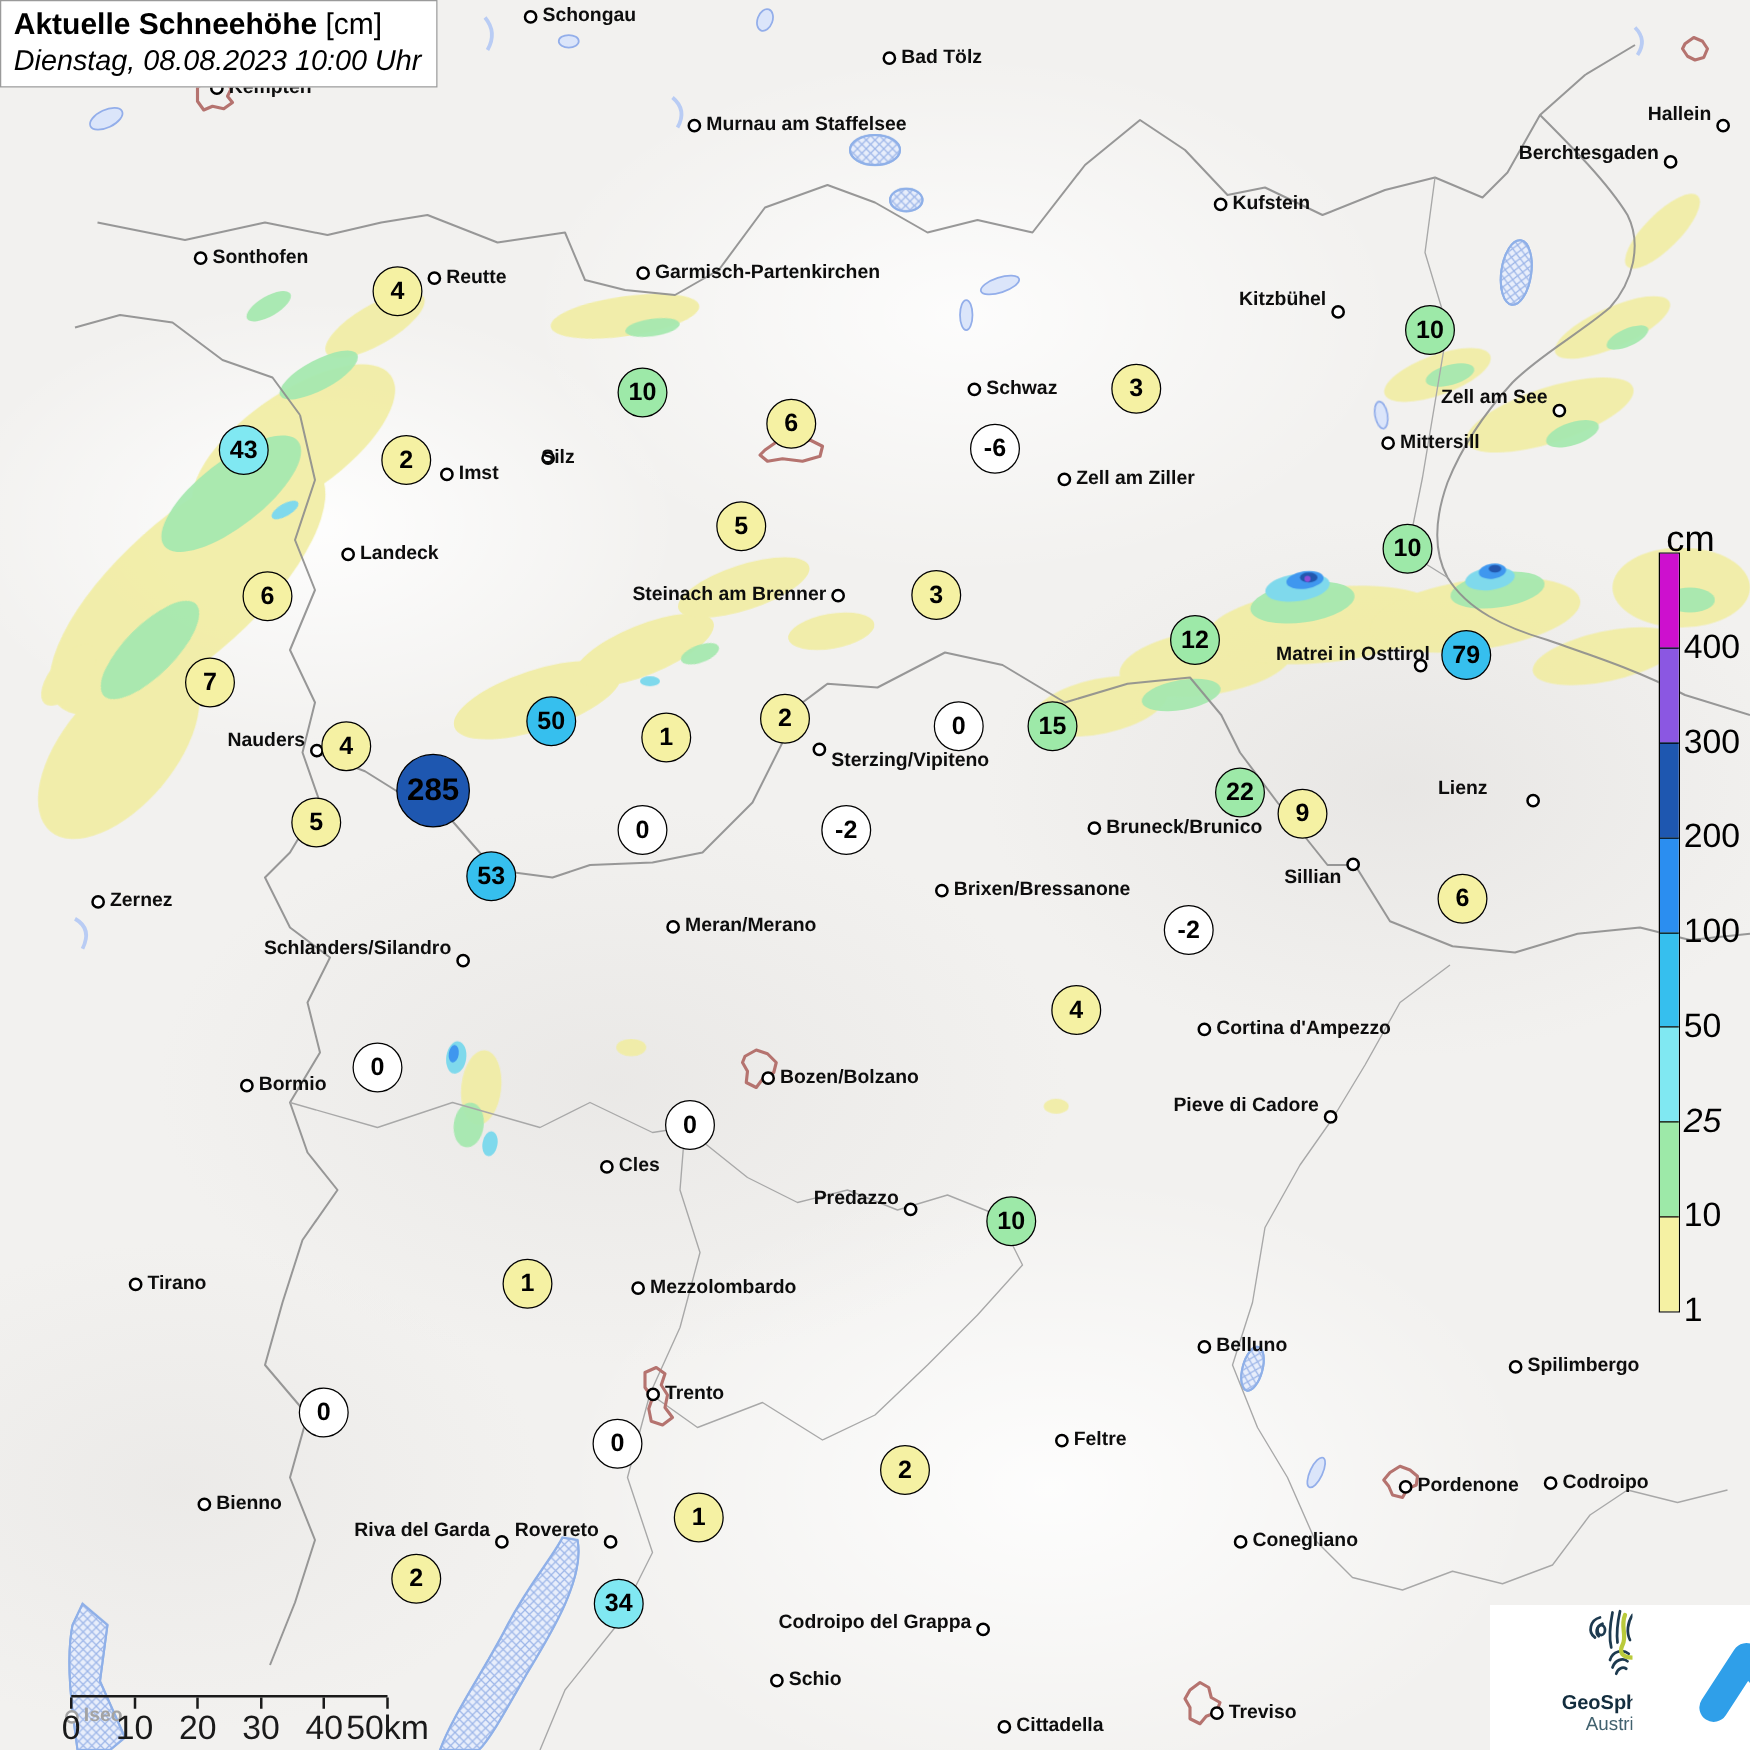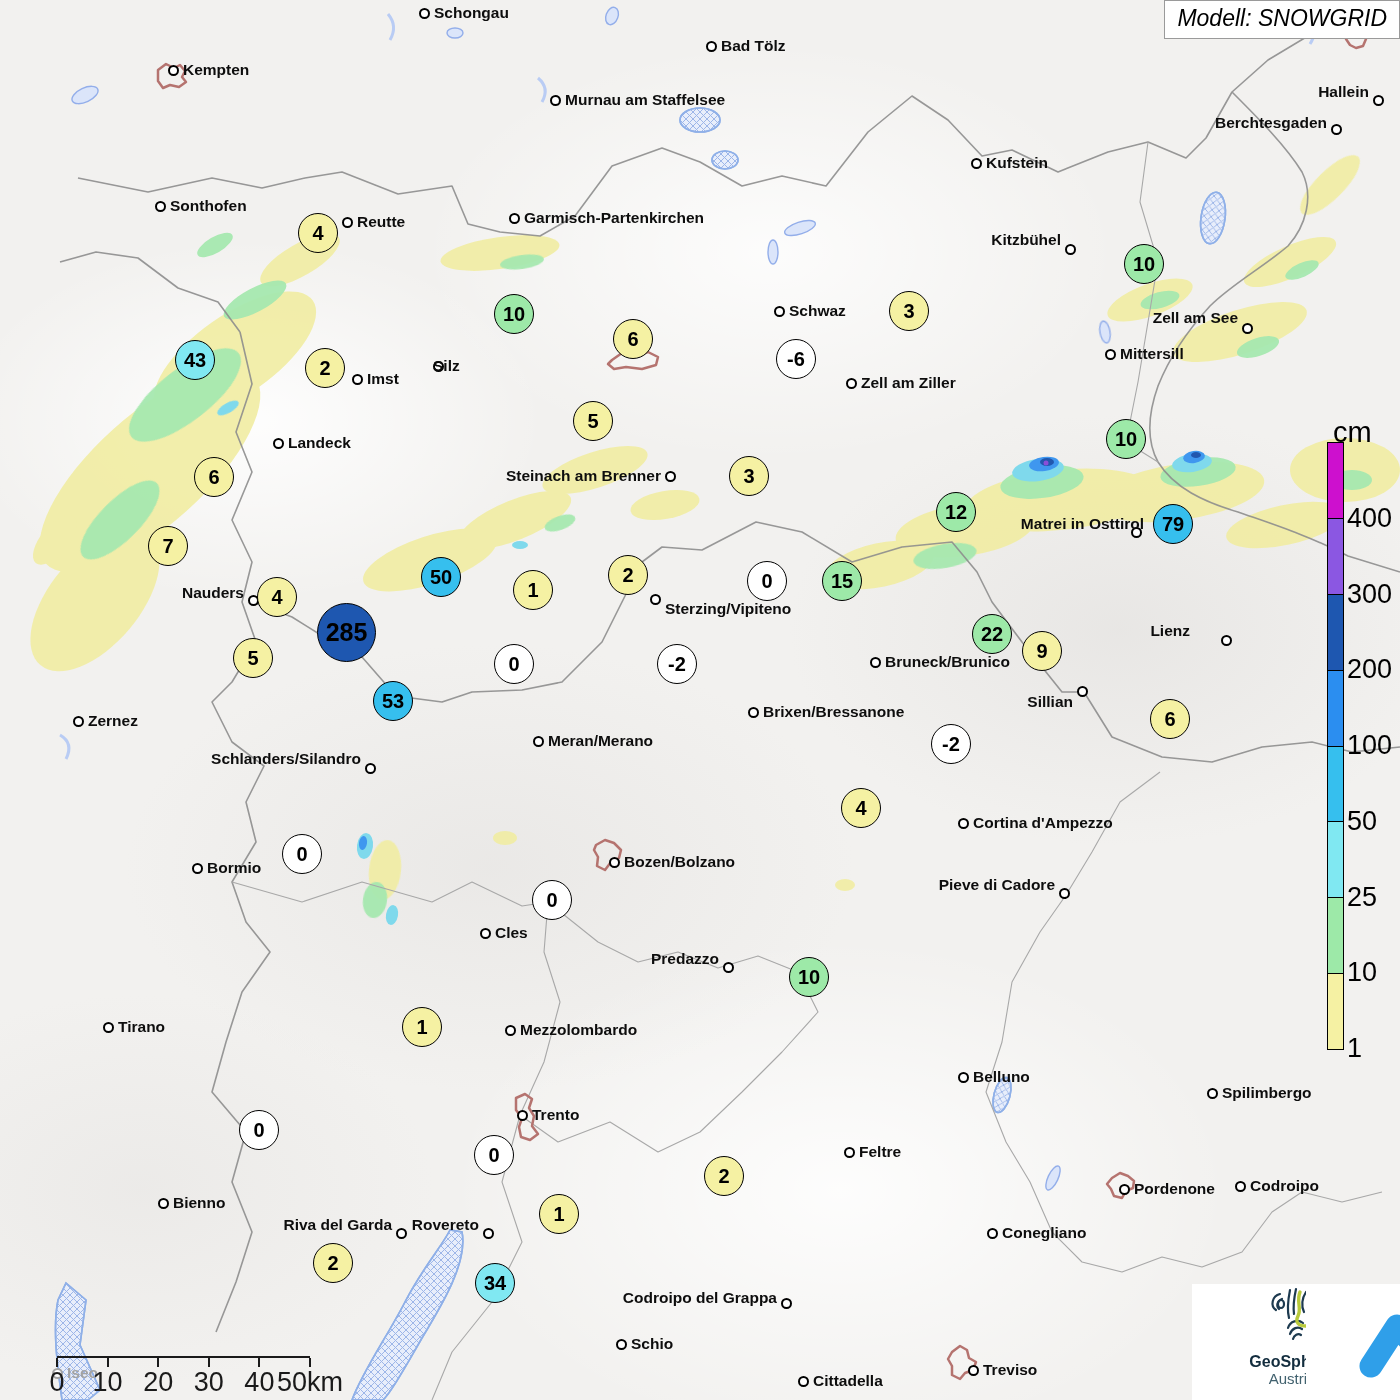--- a/index.html
+++ b/index.html
@@ -333,41 +333,44 @@
       <div class="station" style="left: 808px; top: 976px; background: rgb(157, 233, 168);">10</div>
       <div class="station" style="left: 421px; top: 1026px; background: rgb(245, 241, 163);">1</div>
       <div class="station" style="left: 258px; top: 1129px; background: rgb(255, 255, 255);">0</div>
       <div class="station" style="left: 493px; top: 1154px; background: rgb(255, 255, 255);">0</div>
       <div class="station" style="left: 723px; top: 1175px; background: rgb(245, 241, 163);">2</div>
       <div class="station" style="left: 558px; top: 1213px; background: rgb(245, 241, 163);">1</div>
       <div class="station" style="left: 332px; top: 1262px; background: rgb(245, 241, 163);">2</div>
       <div class="station" style="left: 494px; top: 1282px; background: rgb(128, 232, 242);">34</div>
     </div>
 
-
-  <div class="model-box">Modell: SNOWGRID</div>
+  <div class="title-box">
+    <div class="title-line1"><span class="b">Aktuelle Schneehöhe</span> <span>[cm]</span></div>
+    <div class="title-line2">Dienstag, 08.08.2023 10:00 Uhr</div>
+  </div>
+
 
   <div class="legend">
     <div class="legend-unit">cm</div>
     <div class="legend-bar">
         <div class="legend-seg" style="background: rgb(205, 16, 206);"></div>
         <div class="legend-seg" style="background: rgb(139, 87, 226);"></div>
         <div class="legend-seg" style="background: rgb(30, 87, 176);"></div>
         <div class="legend-seg" style="background: rgb(43, 142, 240);"></div>
         <div class="legend-seg" style="background: rgb(54, 191, 238);"></div>
         <div class="legend-seg" style="background: rgb(128, 232, 242);"></div>
         <div class="legend-seg" style="background: rgb(157, 233, 168);"></div>
         <div class="legend-seg" style="background: rgb(245, 241, 163);"></div>
       </div>
   <div class="legend-tick-label" style="top: 101.75px;">400</div>
       <div class="legend-tick-label" style="top: 177.5px;">300</div>
       <div class="legend-tick-label" style="top: 253.25px;">200</div>
       <div class="legend-tick-label" style="top: 329px;">100</div>
       <div class="legend-tick-label" style="top: 404.75px;">50</div>
-      <div class="legend-tick-label" style="top: 480.5px;">25</div>
+      <div class="legend-tick-label" style="top: 480.5px; font-style: italic;">25</div>
       <div class="legend-tick-label" style="top: 556.25px;">10</div>
       <div class="legend-tick-label" style="top: 632px;">1</div>
     </div>
 
   <div class="scalebar">
     <div class="scalebar-line"></div>
   <div class="scalebar-tick" style="left: -1px;"></div>
       <div class="scalebar-label" style="left: 0px;">0</div>
       <div class="scalebar-tick" style="left: 49.6px;"></div>
       <div class="scalebar-label" style="left: 50.6px;">10</div>

